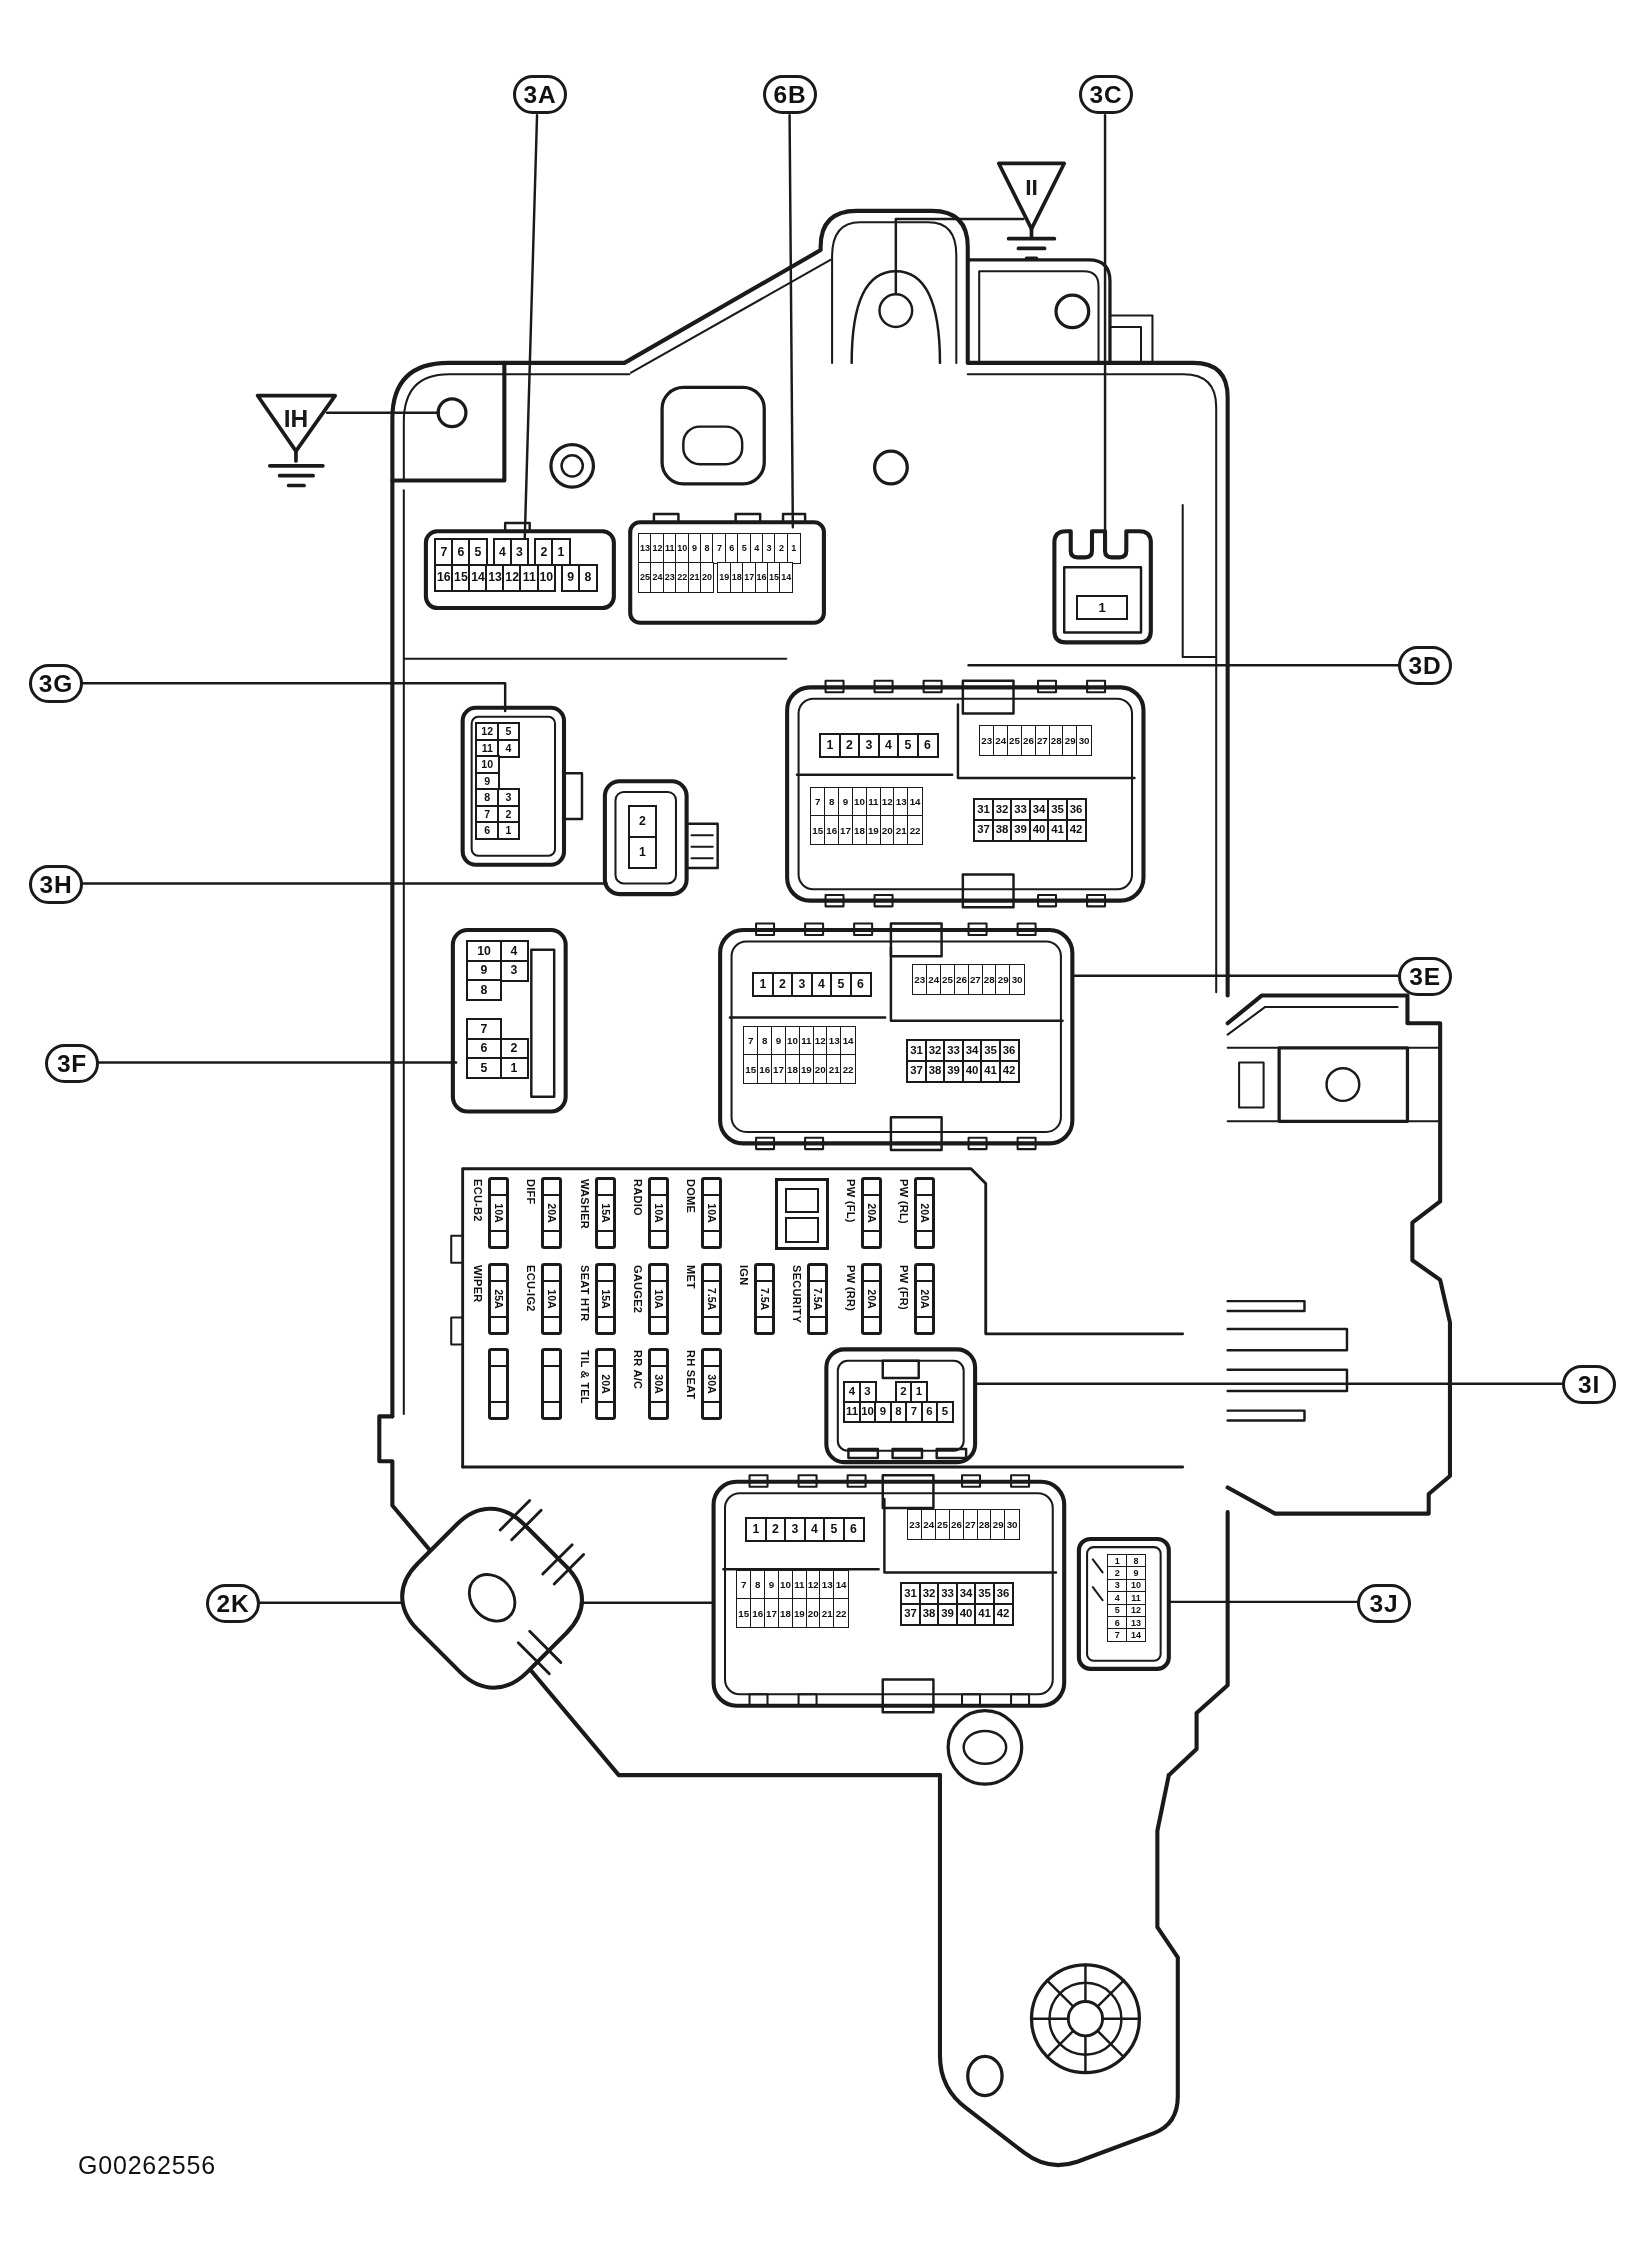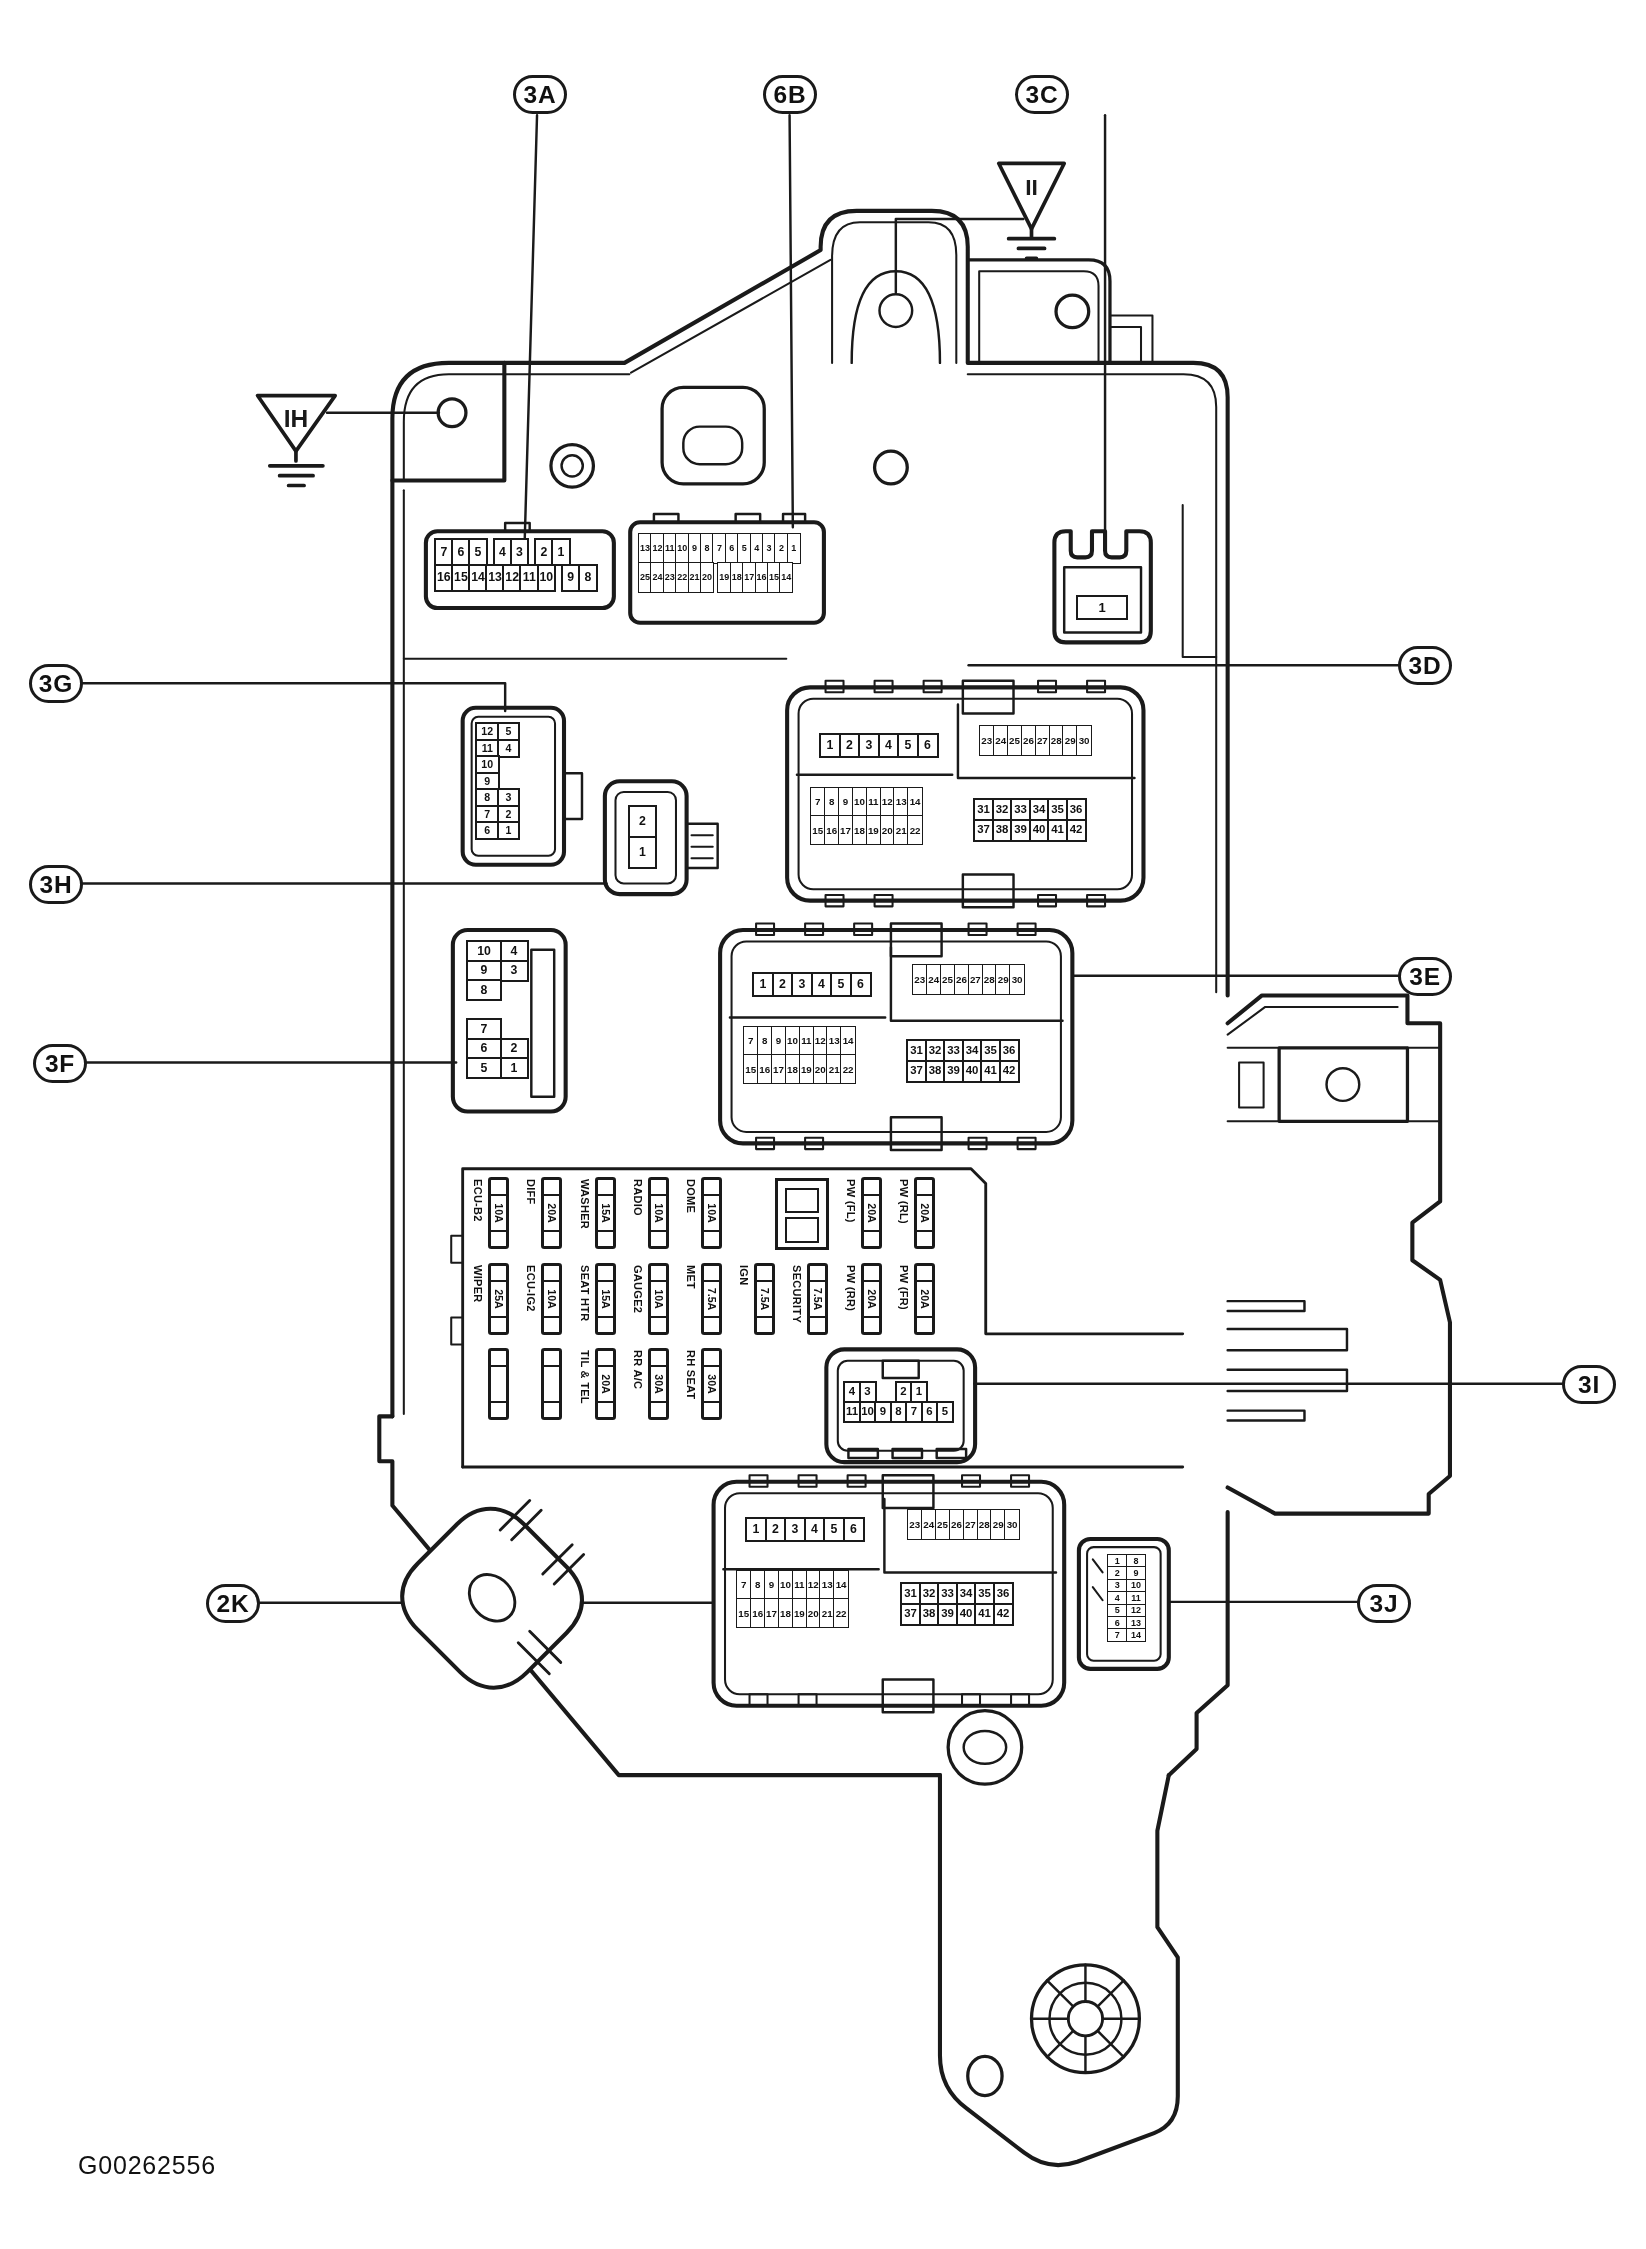--- a/index.html
+++ b/index.html
@@ -258,24 +258,24 @@
         </g>
       </g>
     </g>
   </g>
 </svg>
 
 <div id="overlay">
 
   <div class="callout" style="left:513px;top:75px">3A</div>
   <div class="callout" style="left:763px;top:75px">6B</div>
-  <div class="callout" style="left:1015px;top:75px">3C</div>
+  <div class="callout" style="left:1079px;top:75px">3C</div>
   <div class="callout" style="left:1398px;top:646px">3D</div>
   <div class="callout" style="left:1398px;top:957px">3E</div>
-  <div class="callout" style="left:33px;top:1044px">3F</div>
+  <div class="callout" style="left:45px;top:1044px">3F</div>
   <div class="callout" style="left:29px;top:664px">3G</div>
   <div class="callout" style="left:29px;top:865px">3H</div>
   <div class="callout" style="left:1562px;top:1365px">3I</div>
   <div class="callout" style="left:1357px;top:1584px">3J</div>
   <div class="callout" style="left:206px;top:1584px">2K</div>
 
   <div id="relay">
     <div class="r1"></div>
     <div class="r2"></div>
   </div>

